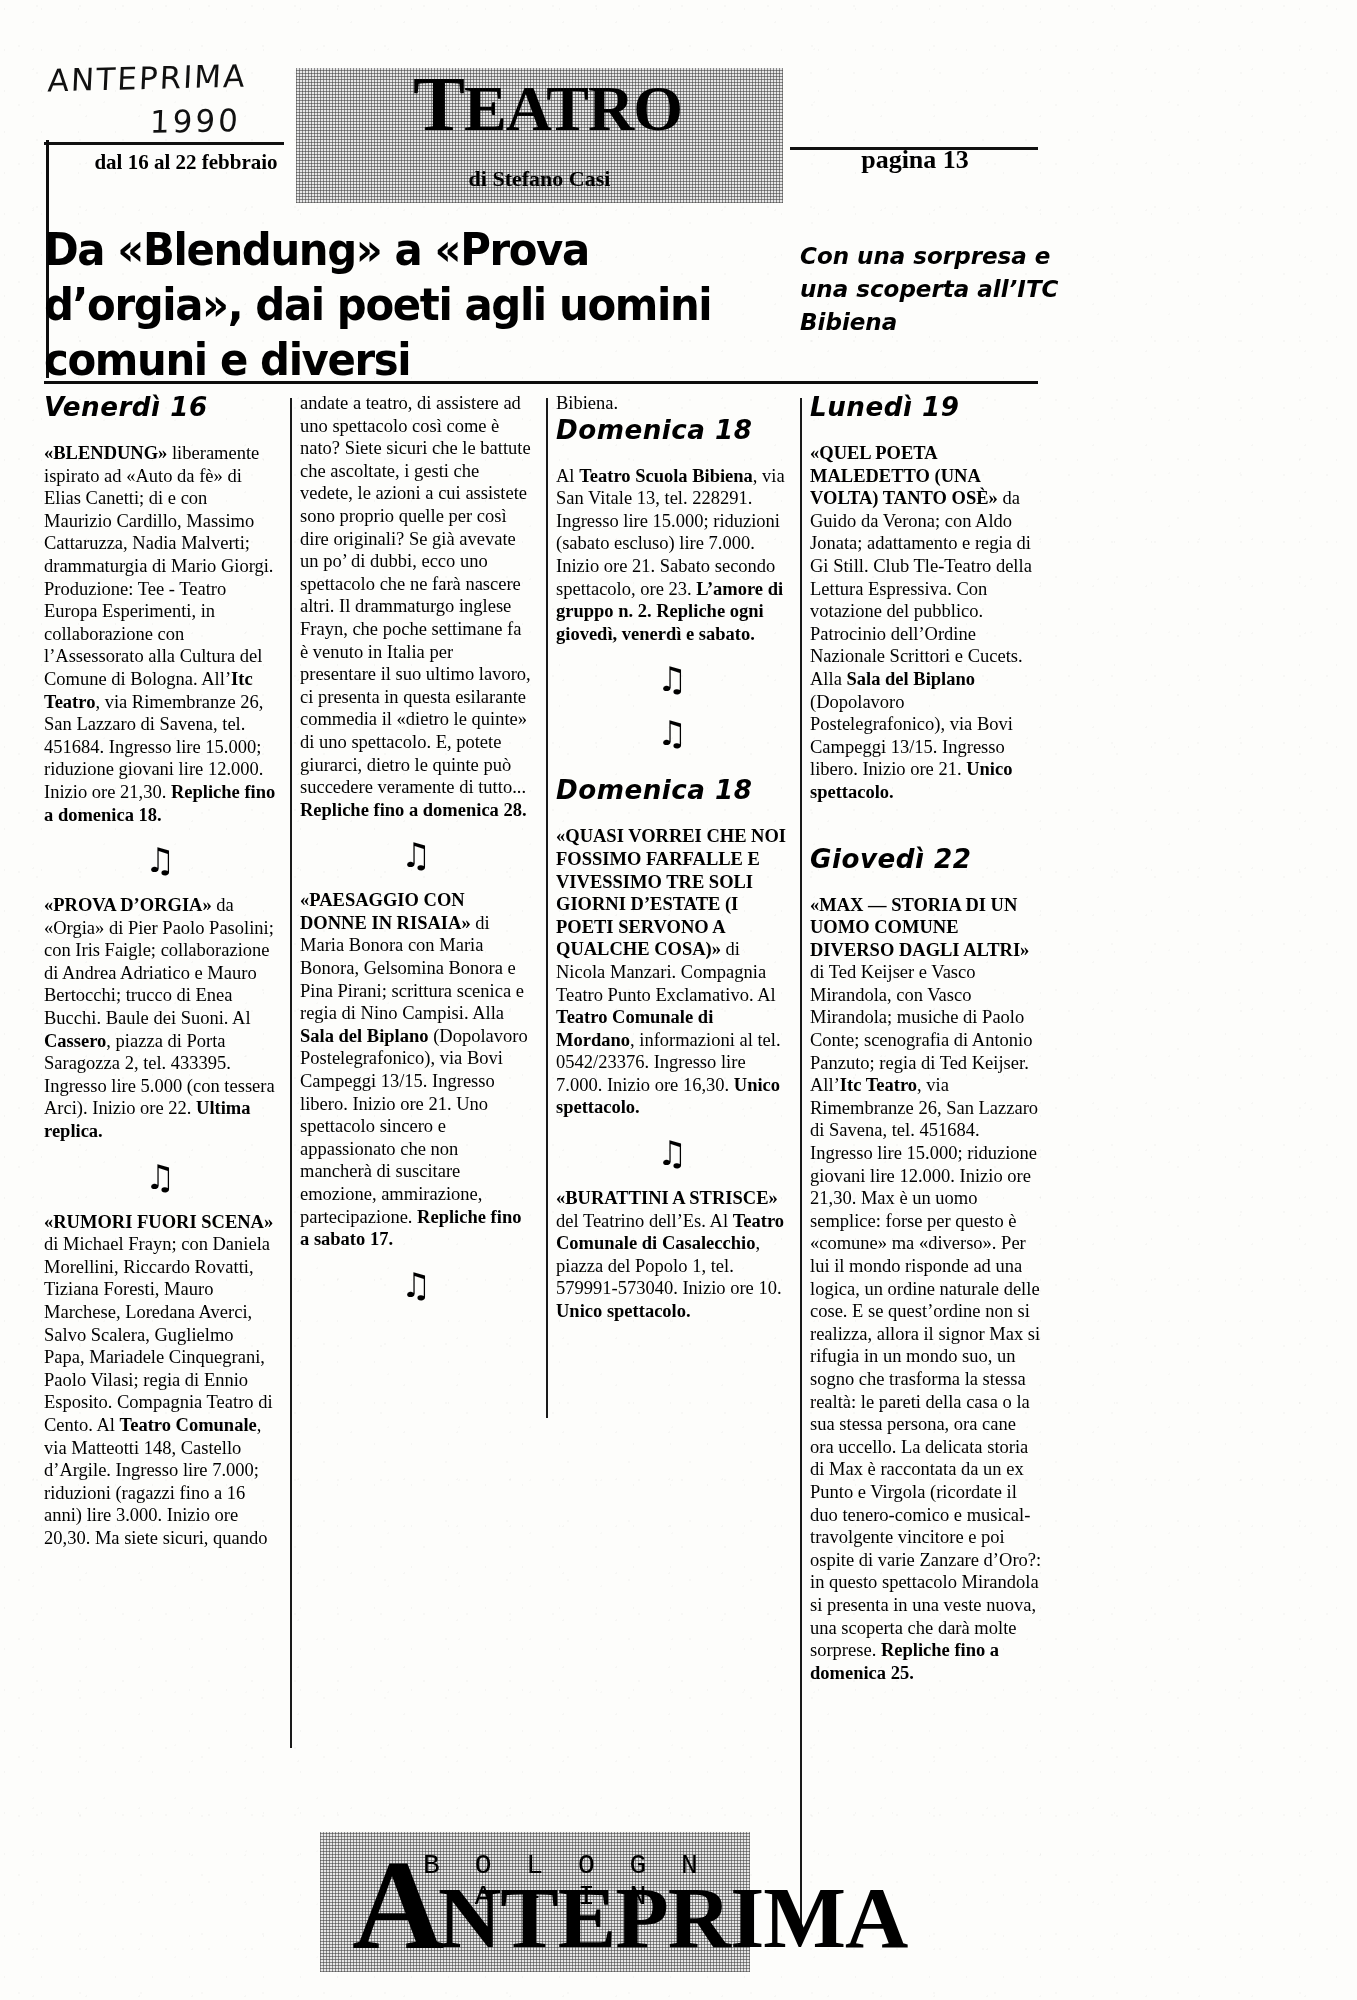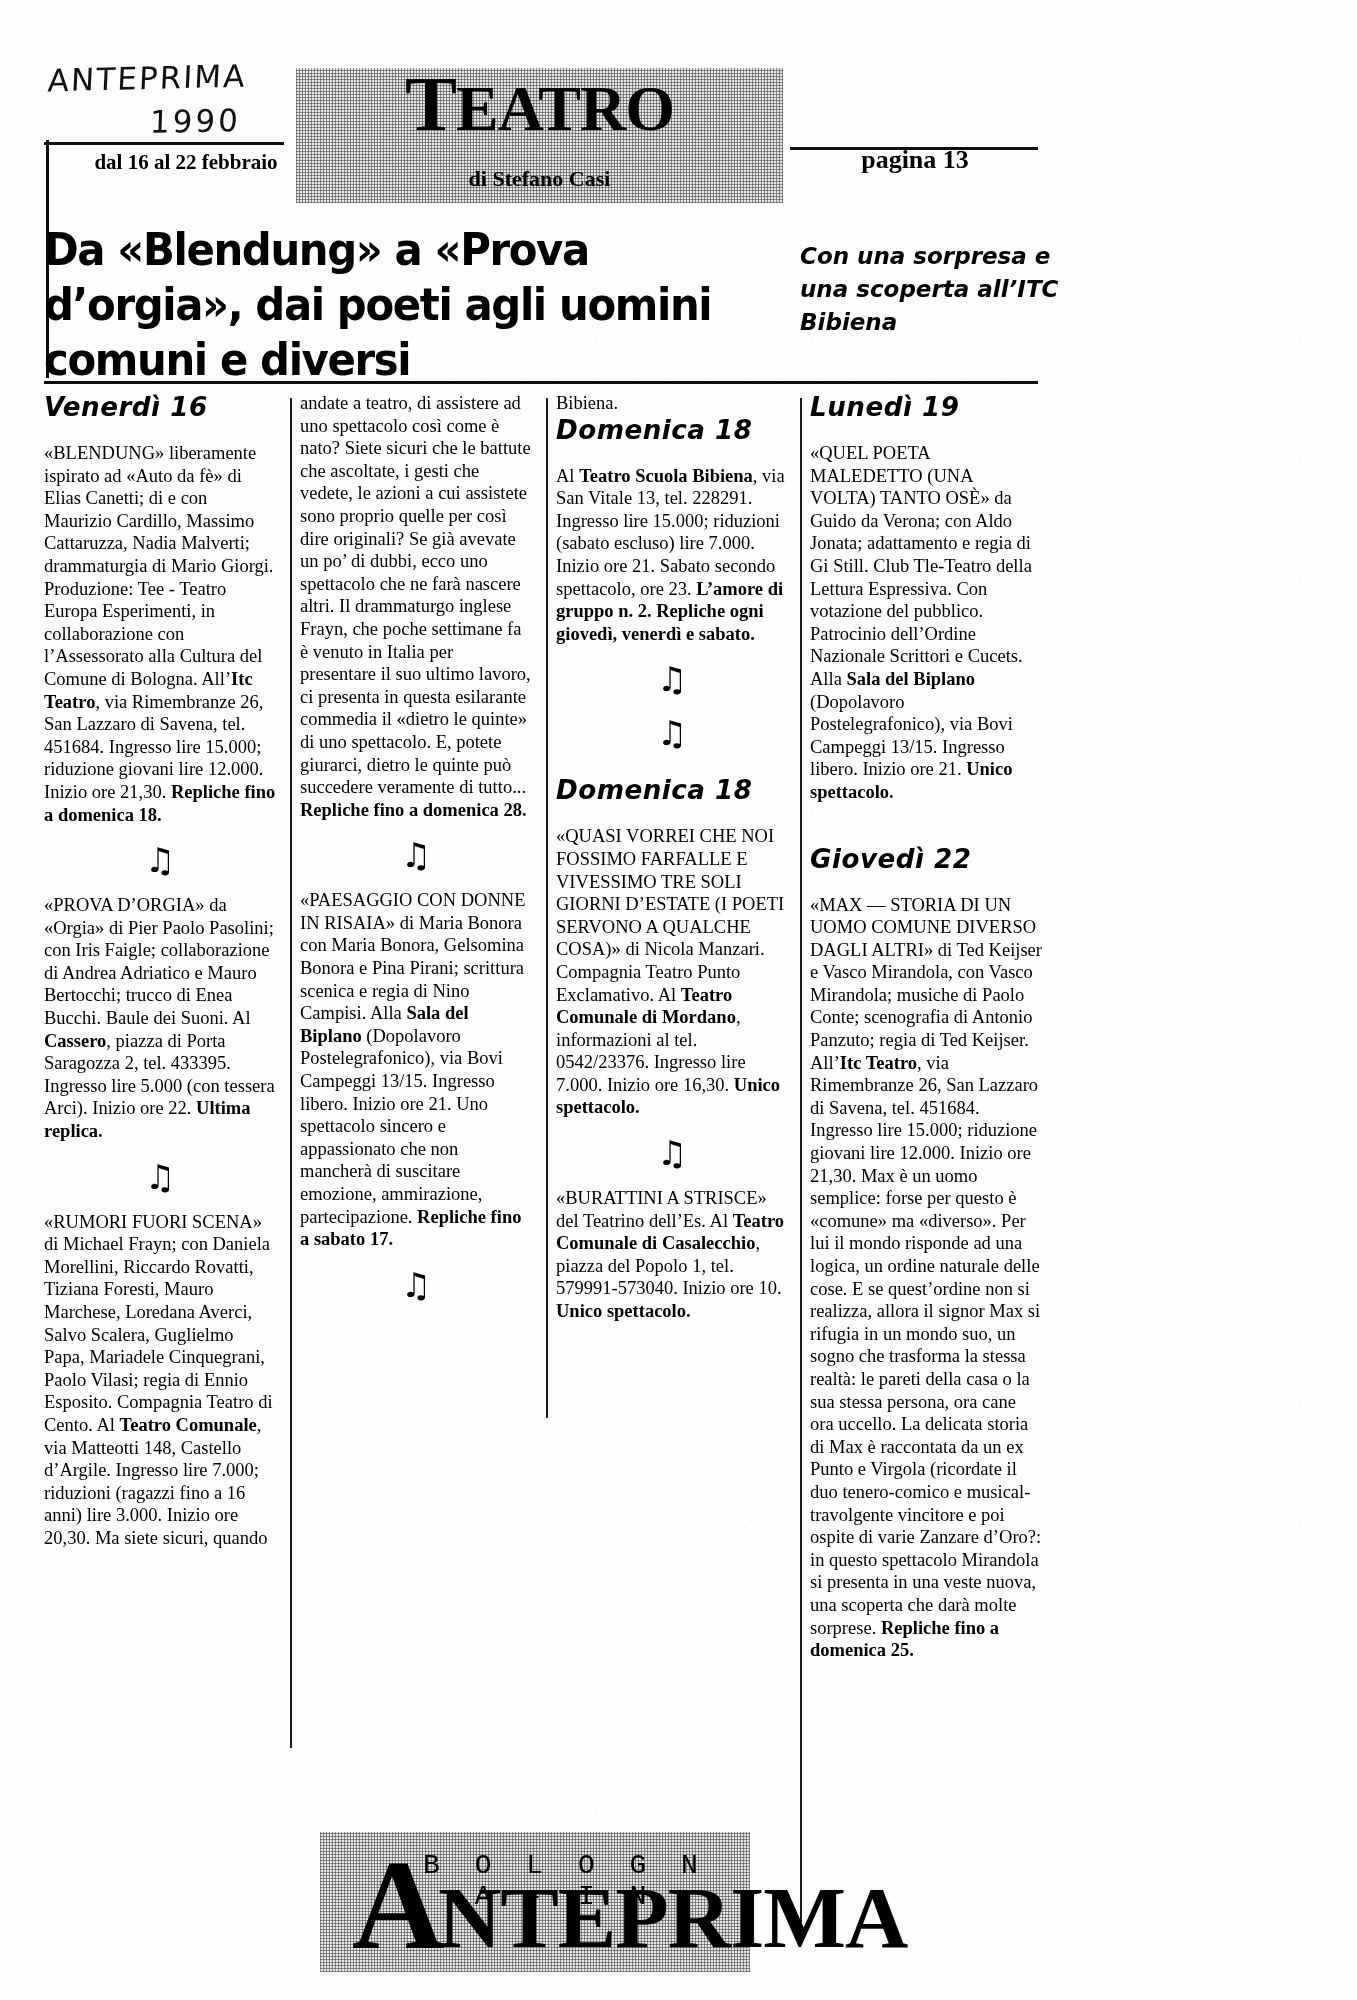--- a/index.html
+++ b/index.html
@@ -54,20 +54,21 @@
   }
   #masthead-title{
     position:absolute;left:296px;top:72px;width:487px;
     text-align:center;
     font-family:"Liberation Serif",serif;
     font-weight:700;
     font-size:64px;
     line-height:64px;
     letter-spacing:-1px;
     font-variant:small-caps;
+    padding-left:8px;
   }
   #masthead-title span{font-size:78px;}
   #masthead-byline{
     position:absolute;left:296px;top:166px;width:487px;
     text-align:center;
     font-family:"Liberation Serif",serif;
     font-weight:700;font-size:22px;
   }
   #dateline{
     position:absolute;left:76px;top:150px;width:220px;
@@ -123,21 +124,21 @@
 
   .dayhead{
     font-family:"DejaVu Sans",sans-serif;
     font-weight:700;font-style:italic;
     font-size:27px;line-height:30px;
     letter-spacing:.5px;
     margin:0 0 20px 0;
     transform:scaleX(.97);transform-origin:left;
   }
   .dayhead.spaced{margin-top:22px;}
-  .title{font-weight:400;margin-top:32px;}
+  .title{font-weight:700;margin-top:32px;}
   b{font-weight:700;}
   .blk{margin:0 0 0 0;}
   .note{
     text-align:center;
     font-size:34px;
     line-height:40px;
     margin:14px 0 14px 0;
     font-family:"DejaVu Sans",sans-serif;
   }
 

